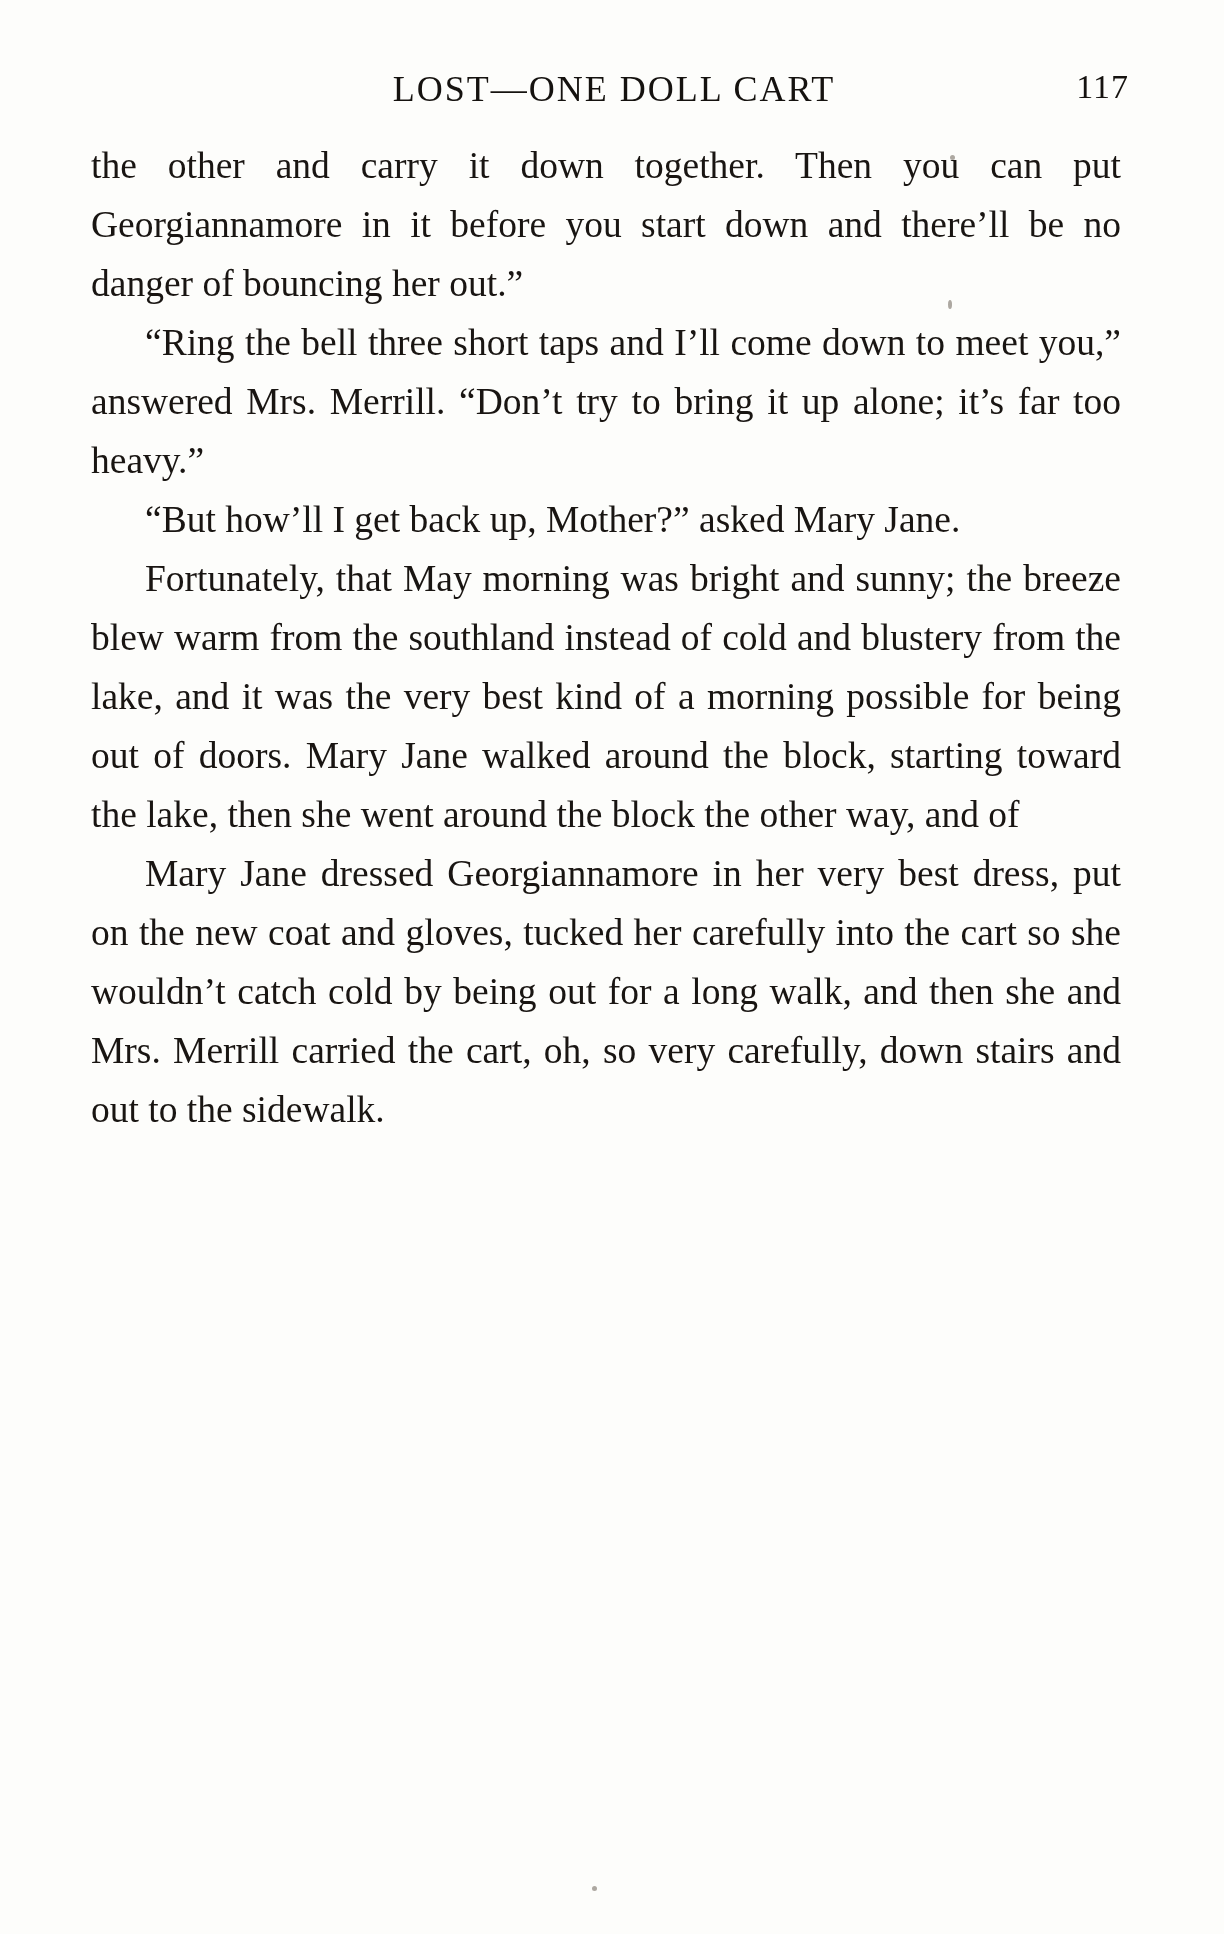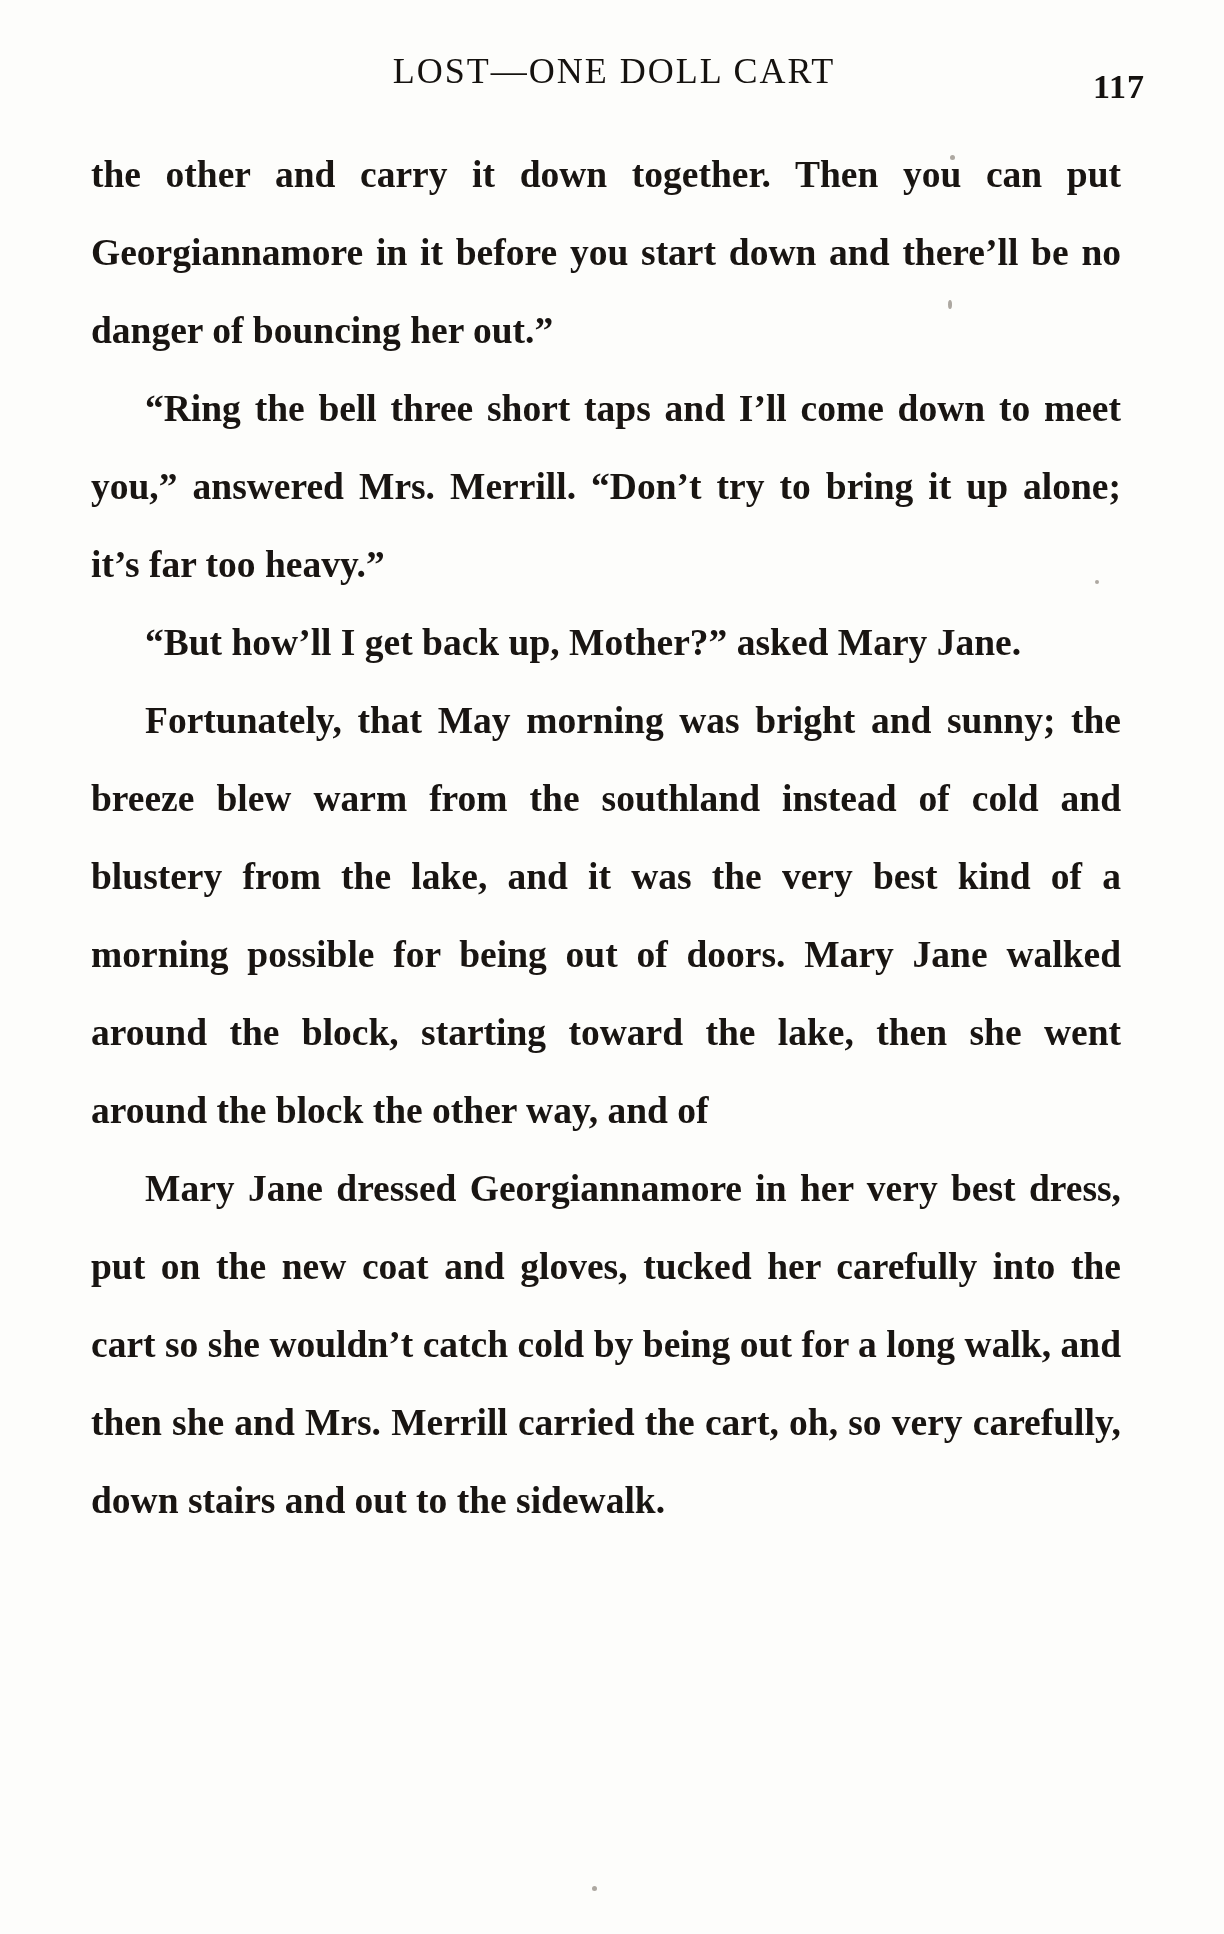--- a/index.html
+++ b/index.html
@@ -23,60 +23,59 @@
   }
   .page-inner {
     position: absolute;
     left: 55px;
     top: 50px;
     width: 1100px;
   }
   
   .running-head {
     display: flex;
-    align-items: flex-start;
+    align-items: flex-end;
     justify-content: center;
     position: relative;
     height: 60px;
     margin-bottom: 26px;
   }
   .head-title {
     font-family: "Liberation Serif", serif;
     font-size: 36px;
     letter-spacing: 2.0px;
     font-weight: 400;
     color: #15120f;
     white-space: nowrap;
     text-indent: 0;
     margin-left: 18px;
   }
   .folio {
     position: absolute;
-    right: 10px;
+    right: 26px;
     bottom: 4px;
     font-size: 34px;
-    font-weight: 700;
+    font-weight: 400;
     letter-spacing: 1px;
     color: #15120f;
   }
   
   .body-text {
     width: 1030px;
     margin: 0 auto;
     padding-left: 2px;
   }
   p.para {
     margin: 0;
     font-size: 37.5px;
-    line-height: 78px;
+    line-height: 59px;
     text-align: justify;
     text-justify: inter-word;
     color: #191512;
     hyphens: manual;
-    font-weight: bold;
   }
   p.indent {
     text-indent: 54px;
   }
   p.noindent {
     text-indent: 0;
   }
   
   .speck {
     position: absolute;

